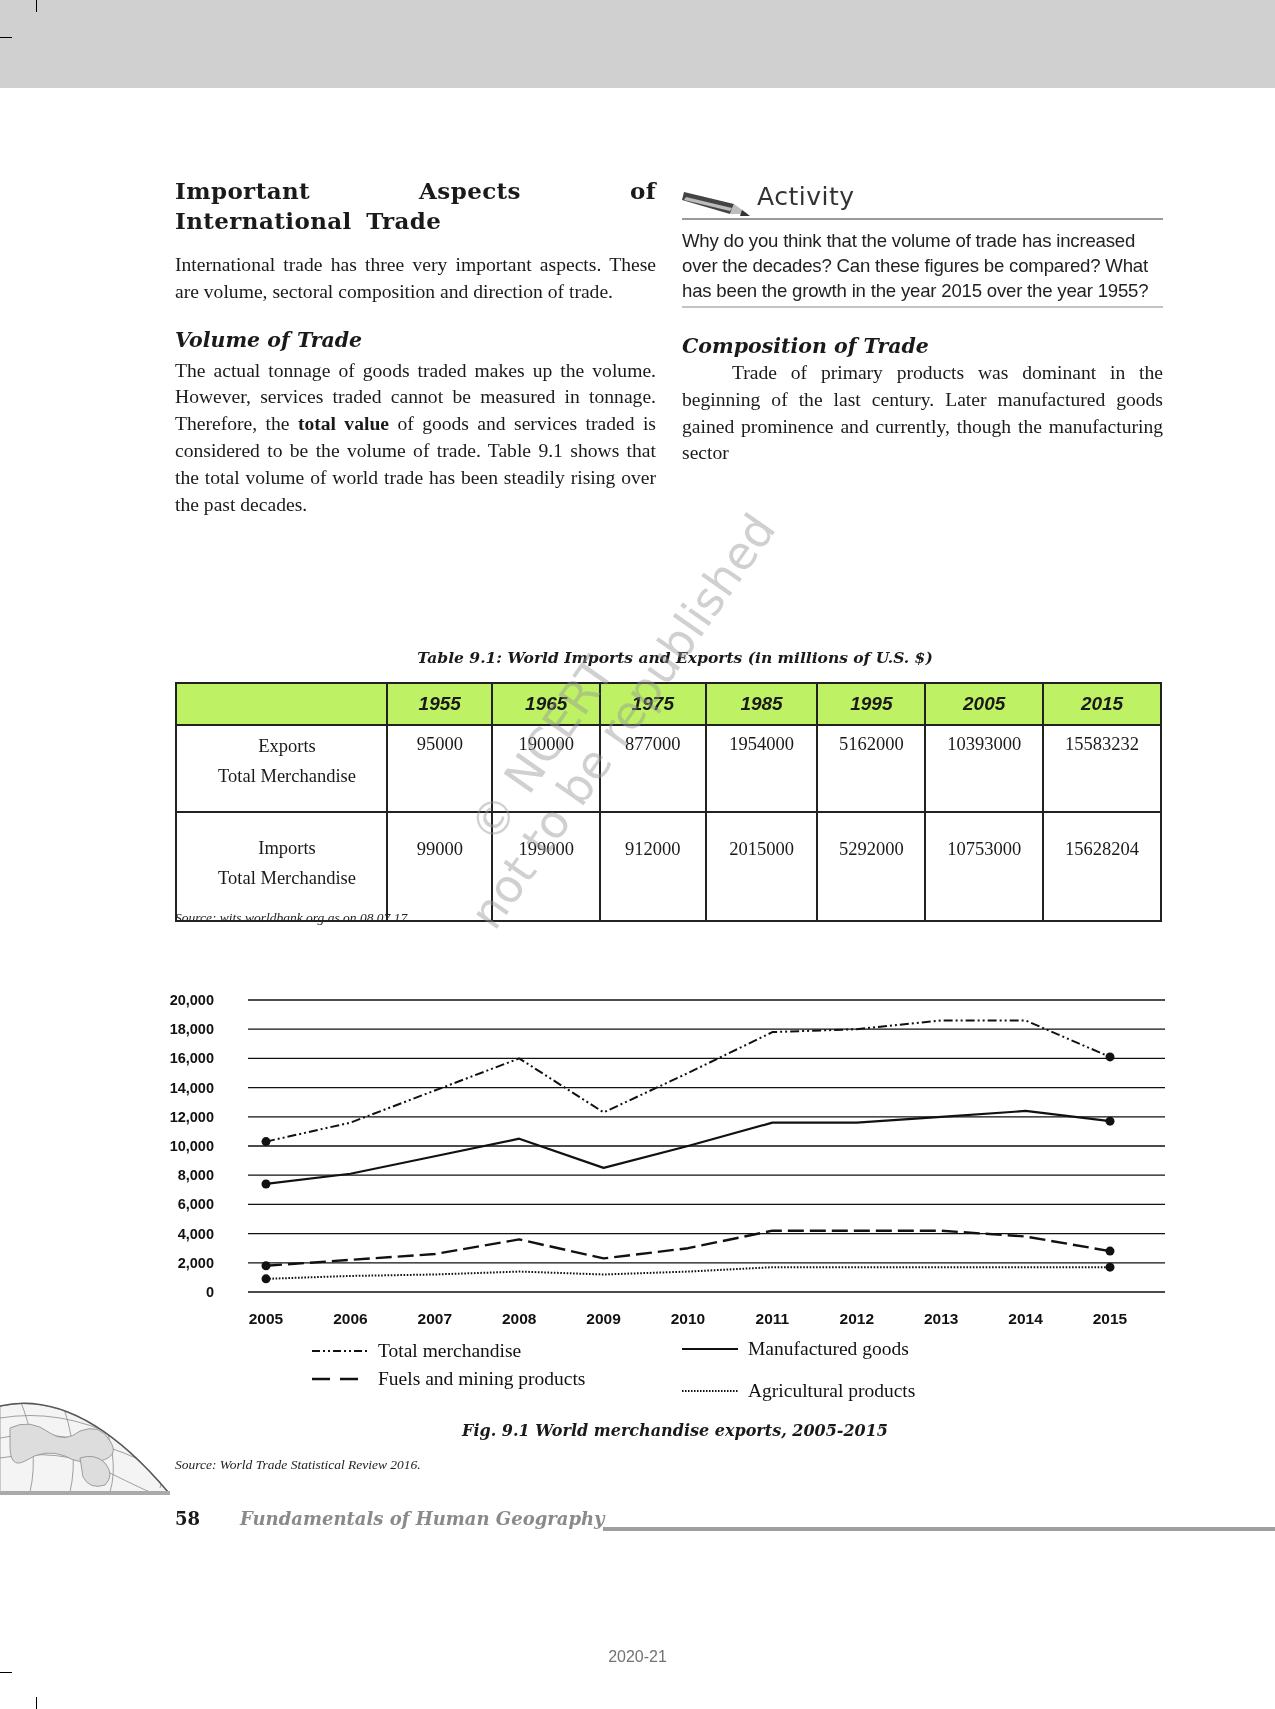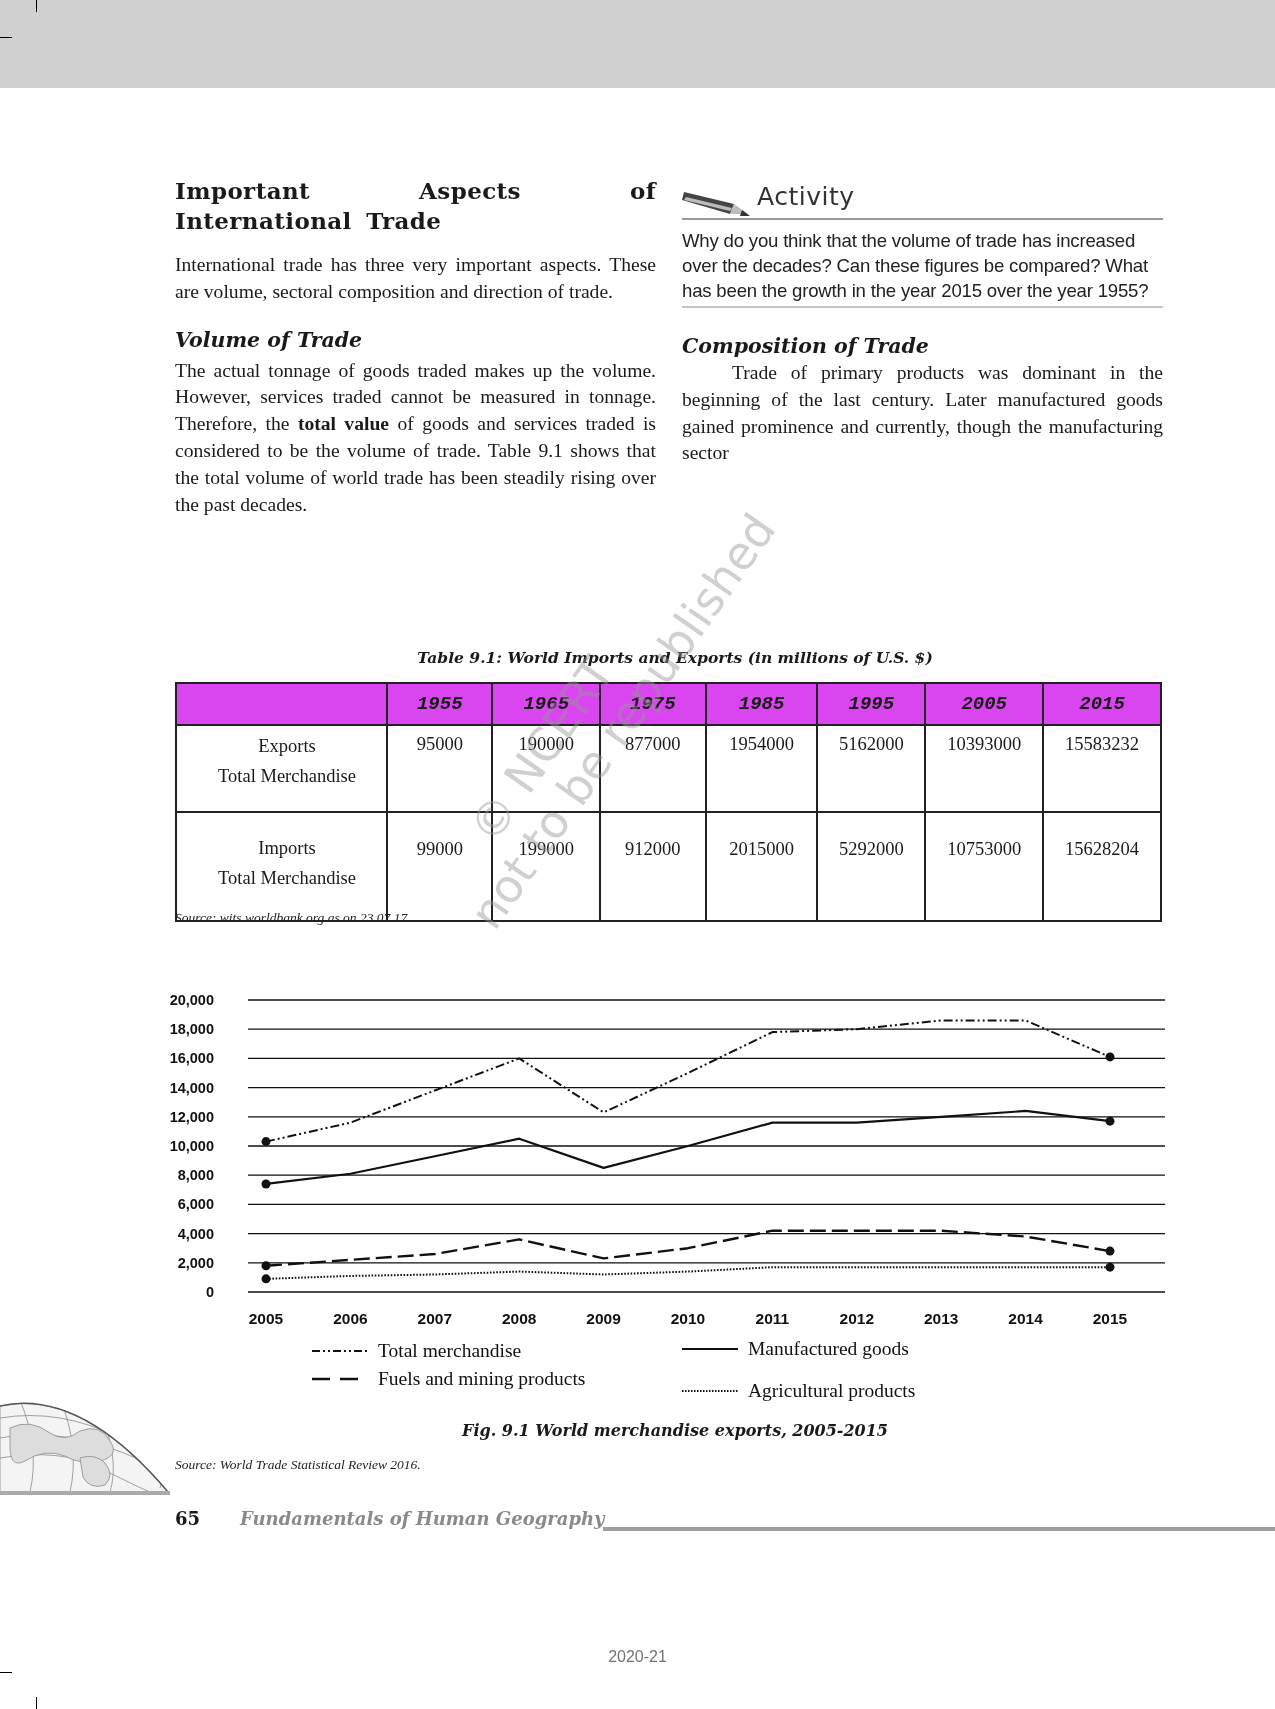--- a/index.html
+++ b/index.html
@@ -20,21 +20,21 @@
   .h-sub { font-style: italic; font-weight: bold; font-size: 20.5px; line-height: 28px; margin: 0; font-family: "DejaVu Serif", serif; }
 
   .activity-head { position: relative; height: 32px; border-bottom: 2px solid #9a9a9a; }
   .activity-title { position: absolute; left: 75px; top: -4px; font-family: "DejaVu Sans", sans-serif; font-size: 25px; color: #333; letter-spacing: 0.5px; }
   .pencil { position: absolute; left: 0; top: 2px; width: 80px; height: 30px; }
   .activity-text { font-family: "Liberation Sans", sans-serif; font-size: 18.6px; line-height: 25px; color: #222; margin: 8px 0 0 0; padding-bottom: 3px; border-bottom: 2px solid #c4c4c4; letter-spacing: -0.2px; }
 
   .table-caption { position: absolute; left: 175px; width: 1000px; top: 648px; text-align: center; font-style: italic; font-weight: bold; font-size: 15.5px; font-family: "DejaVu Serif", serif; }
   table.data { position: absolute; left: 175px; top: 682px; width: 987px; border-collapse: collapse; font-family: "Liberation Serif", serif; }
   table.data th, table.data td { border: 2px solid #222; }
-  table.data th { background: #d946ef; height: 38px; font-style: italic; font-weight: bold; font-size: 19px; font-family: Liberation Mono, monospace; text-align: center; }
+  table.data th { background: #bef264; height: 38px; font-style: italic; font-weight: bold; font-size: 19px; font-family: Liberation Sans, sans-serif; text-align: center; }
   table.data td { font-size: 18.5px; vertical-align: top; text-align: center; padding-top: 8px; }
   table.data td.rowhead { text-align: center; padding-left: 12px; line-height: 30px; padding-top: 5px; border-radius: 12px; }
   .row-exp td { height: 76px; }
   .row-imp td { height: 80px; padding-top: 26px !important; }
   .row-imp td.rowhead { padding-top: 20px !important; }
 
   .source { position: absolute; left: 175px; font-style: italic; font-size: 13.5px; font-family: "Liberation Serif", serif; color: #222; }
 
   .chart-wrap { position: absolute; left: 160px; top: 980px; width: 1015px; height: 350px; }
   .chart-wrap svg { position: absolute; left: 0; top: 0; }
@@ -120,21 +120,21 @@
       <td>99000</td>
       <td>199000</td>
       <td>912000</td>
       <td>2015000</td>
       <td>5292000</td>
       <td>10753000</td>
       <td>15628204</td>
     </tr>
   </tbody>
 </table>
-<div class="source" style="top:910px;">Source: wits.worldbank.org as on 23.07.17</div>
+<div class="source" style="top:910px;">Source: wits.worldbank.org as on 08.07.17</div>
 
 <div class="watermark">
   <div style="padding-left:70px;">© NCERT</div>
   <div>not to be republished</div>
 </div>
 
 <div class="chart-wrap">
   <svg id="chart-svg" width="1015" height="350">
       <line x1="88" y1="312" x2="1005" y2="312" stroke="#111" stroke-width="1.3"></line>
       <text x="54" y="317" text-anchor="end" class="ytick">0</text>
@@ -229,18 +229,18 @@
     <path d="M60,10 Q80,60 70,104"></path>
     <path d="M100,25 Q120,70 110,104"></path>
     <path d="M10,40 q20,-10 40,5 q15,10 30,-2 q20,-8 30,10 q10,15 -10,20 q-20,4 -35,-5 q-20,-8 -40,5 q-15,8 -15,-15 z" fill="#ddd"></path>
     <path d="M80,70 q15,-5 25,5 q10,12 0,22 q-15,5 -22,-8 z" fill="#ddd"></path>
   </g>
   <path d="M0,18 Q80,0 168,104" stroke="#555" stroke-width="1.5" fill="none"></path>
   <line x1="0" y1="105" x2="170" y2="105" stroke="#aaa" stroke-width="4"></line>
 </svg>
 
 <div class="footer">
-  <span class="page-num">65</span>
+  <span class="page-num">58</span>
   <span class="book-title">Fundamentals of Human Geography</span>
   <div class="footer-rule"></div>
 </div>
 
 <div class="bottom-year">2020-21</div>
 
 </body></html>

